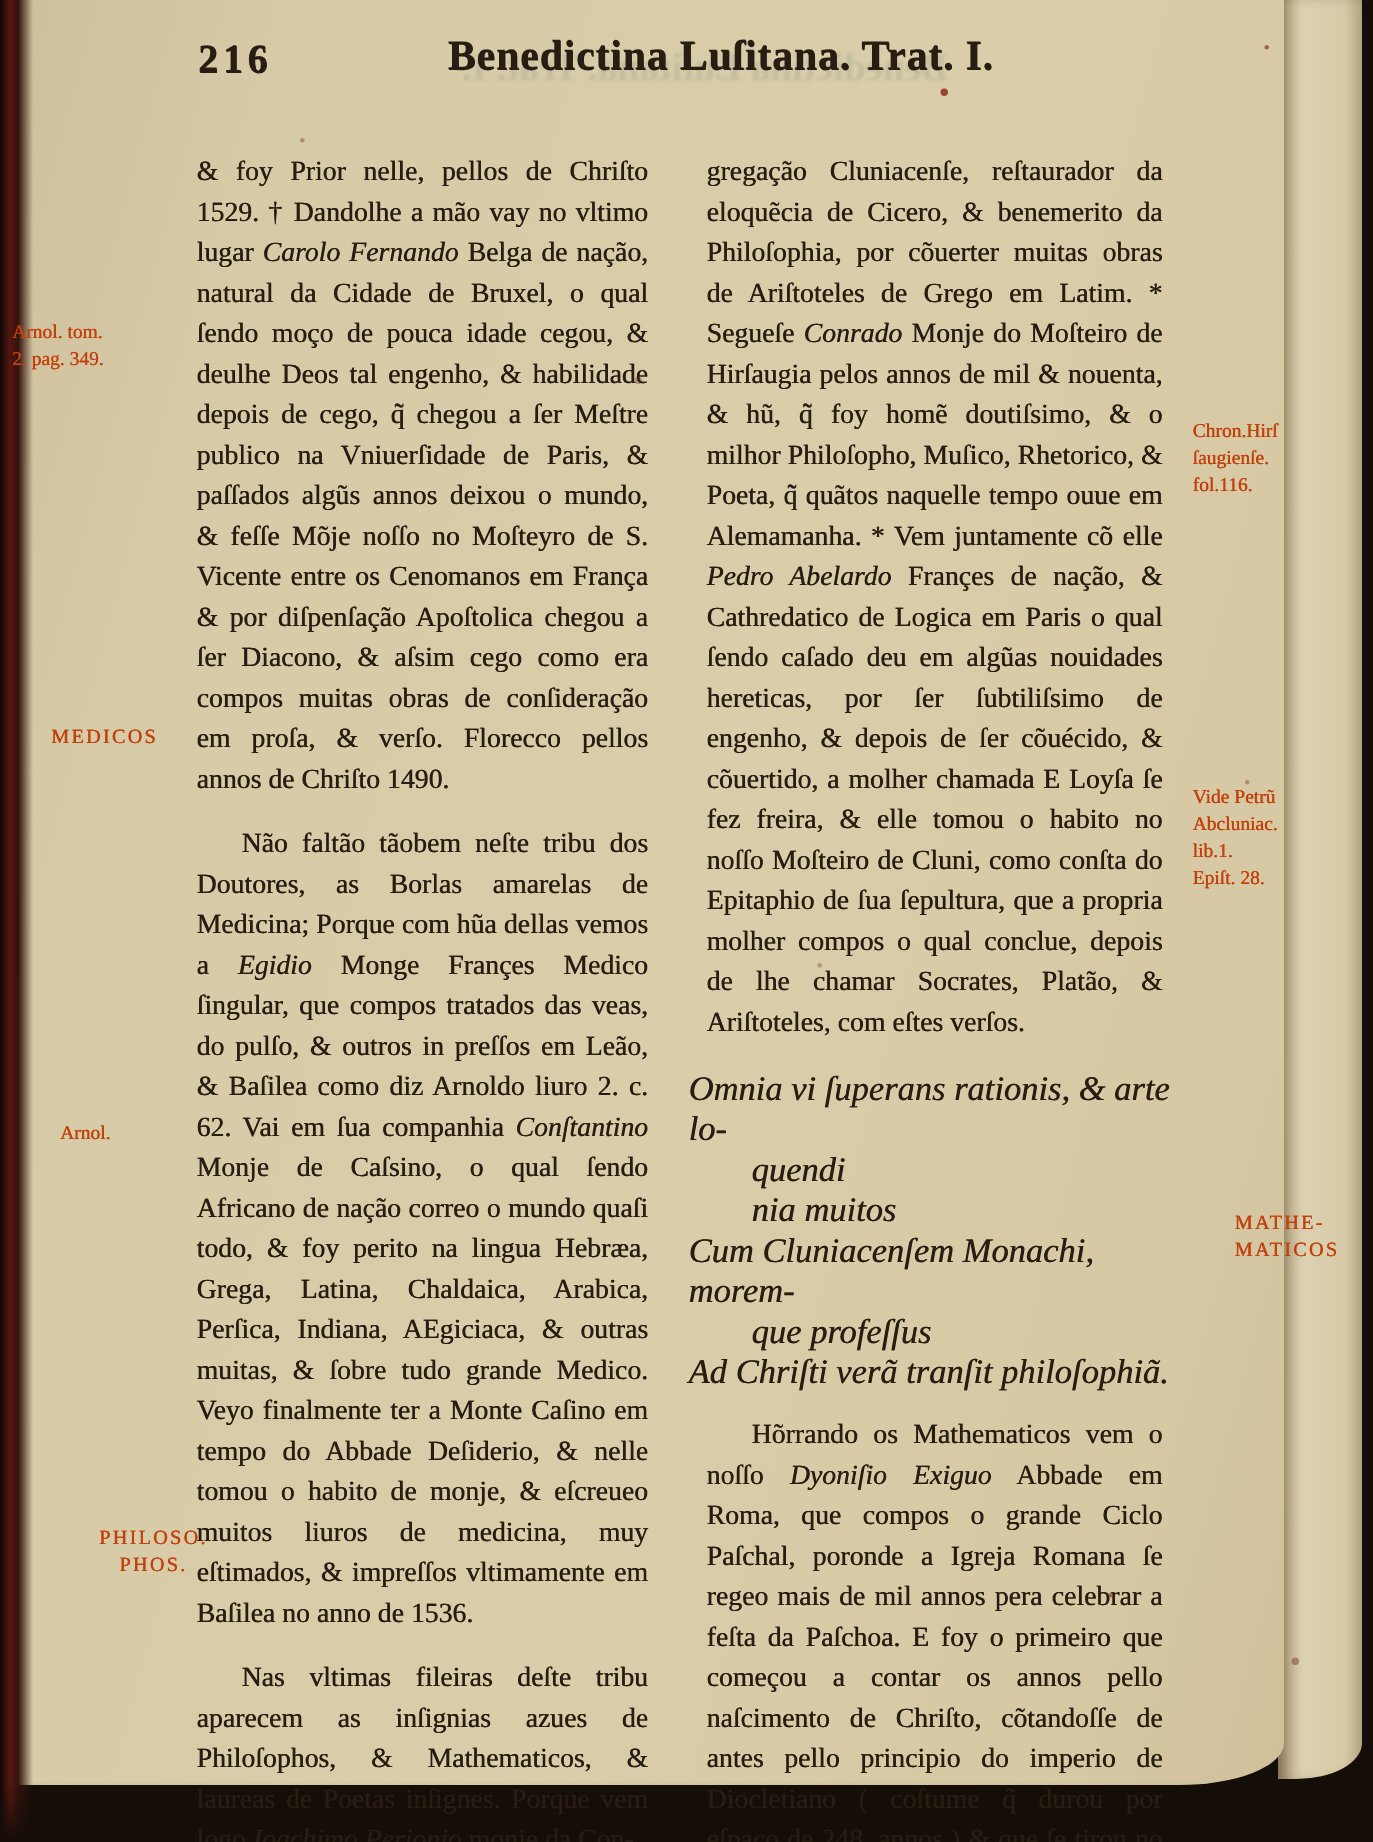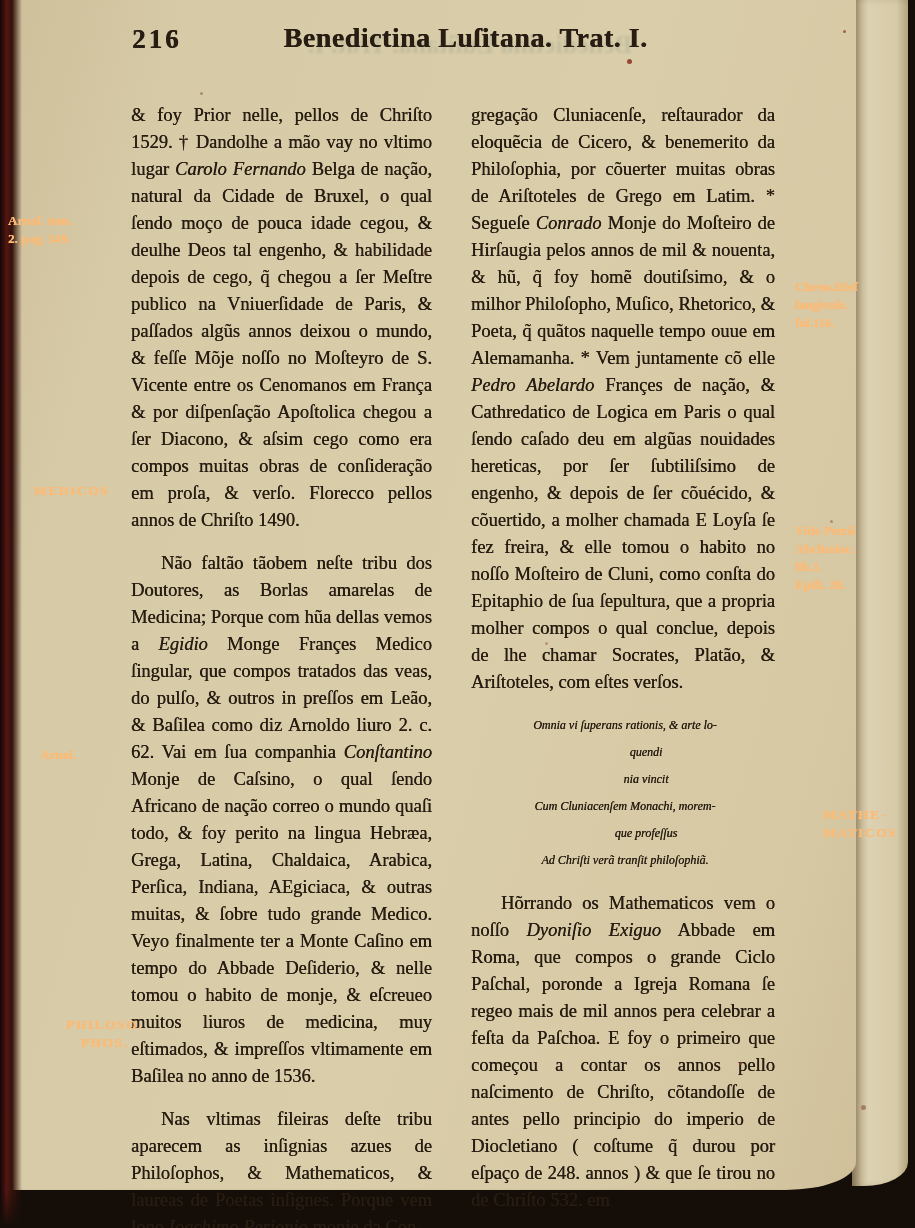--- a/index.html
+++ b/index.html
@@ -28,46 +28,46 @@
     position:absolute;left:0;bottom:0;width:100%;height:40px;
     background:linear-gradient(180deg,rgba(21,13,8,0) 0%,rgba(21,13,8,.25) 30%,#150d08 100%);
   }
   
   .content{position:absolute;inset:0;z-index:5;color:#271d12;}
   .page-num{
     position:absolute;left:92px;top:24px;font-size:27px;font-weight:bold;
     letter-spacing:3px;text-shadow:.4px .4px 0 currentColor;margin-left:40px;
   }
   .page-title{
-    position:absolute;left:213px;top:22px;width:505px;text-align:center;
+    position:absolute;left:228px;top:22px;width:505px;text-align:center;
     font-size:28px;font-weight:bold;letter-spacing:.5px;
     text-shadow:.4px .4px 0 currentColor;
   }
   .ghost-title{
     position:absolute;left:90px;top:30px;width:760px;text-align:center;
     transform:scaleX(-1);opacity:.14;color:#3d6a6a;filter:blur(1.1px);
     font-size:26px;font-weight:bold;pointer-events:none;
   }
   .col{
     position:absolute;top:86px;font-size:18.5px;line-height:27px;
     text-align:justify;text-shadow:.3px .3px 0 currentColor;
   }
   .col-left{left:115px;width:333px;}
   .col-right{left:455px;width:336px;}
   .para{margin:16px;hyphens:none;}
   .para.ind{text-indent:30px;}
   .it{font-style:italic;}
-  .vline{font-style:italic;font-size:12px;line-height:27px;text-align:center;}
+  .vline{font-style:italic;font-size:23px;line-height:27px;text-align:left;}
   .vline.v0{padding-left:4px;}
   .vline.v2{padding-left:46px;}
   .vline.v3{padding-left:60px;}
   .catchword{text-align:center;padding-right:6px;}
   .mnote{
-    position:absolute;font-size:13px;font-weight:bold;line-height:18px;
-    color:#fdba74;text-shadow:.3px .3px 0 currentColor;
+    position:absolute;font-size:13px;font-weight:normal;line-height:18px;
+    color:#c2410c;text-shadow:.3px .3px 0 currentColor;
   }
   .mnote.caps{font-size:13.5px;letter-spacing:1.5px;margin-left:28px;}
   .mn-left-0{top:212px;left:8px;width:106px;}
   .mn-left-1{top:482px;left:6px;}
   .mn-left-2{top:746px;left:40px;}
   .mn-left-3{top:1016px;left:38px;text-align:center;}
   .mn-right-0{top:278px;left:795px;width:115px;}
   .mn-right-1{top:522px;left:795px;width:115px;}
   .mn-right-2{top:806px;left:795px;width:115px;}
   .ink-specks{
@@ -98,21 +98,21 @@
 
   <div class="col col-left">
       <p class="para"><span>&amp; foy Prior nelle, pellos de Chriſto 1529. † Dandolhe a mão vay no vltimo lugar </span><span class="it">Carolo Fernando</span><span> Belga de nação, natural da Cidade de Bruxel, o qual ſendo moço de pouca idade cegou, &amp; deulhe Deos tal engenho, &amp; habilidade depois de cego, q̃ chegou a ſer Meſtre publico na Vniuerſidade de Paris, &amp; paſſados algũs annos deixou o mundo, &amp; feſſe Mõje noſſo no Moſteyro de S. Vicente entre os Cenomanos em França &amp; por diſpenſação Apoſtolica chegou a ſer Diacono, &amp; aſsim cego como era compos muitas obras de conſideração em proſa, &amp; verſo. Florecco pellos annos de Chriſto 1490.</span></p>
       <p class="para ind"><span>Não faltão tãobem neſte tribu dos Doutores, as Borlas amarelas de Medicina; Porque com hũa dellas vemos a </span><span class="it">Egidio</span><span> Monge Françes Medico ſingular, que compos tratados das veas, do pulſo, &amp; outros in preſſos em Leão, &amp; Baſilea como diz Arnoldo liuro 2. c. 62. Vai em ſua companhia </span><span class="it">Conſtantino</span><span> Monje de Caſsino, o qual ſendo Africano de nação correo o mundo quaſi todo, &amp; foy perito na lingua Hebræa, Grega, Latina, Chaldaica, Arabica, Perſica, Indiana, AEgiciaca, &amp; outras muitas, &amp; ſobre tudo grande Medico. Veyo finalmente ter a Monte Caſino em tempo do Abbade Deſiderio, &amp; nelle tomou o habito de monje, &amp; eſcreueo muitos liuros de medicina, muy eſtimados, &amp; impreſſos vltimamente em Baſilea no anno de 1536.</span></p>
       <p class="para ind"><span>Nas vltimas fileiras deſte tribu aparecem as inſignias azues de Philoſophos, &amp; Mathematicos, &amp; laureas de Poetas inſignes. Porque vem logo </span><span class="it">Ioachimo Perionio</span><span> monje da Con-</span></p>
     </div>
   <div class="col col-right">
       <p class="para"><span>gregação Cluniacenſe, reſtaurador da eloquẽcia de Cicero, &amp; benemerito da Philoſophia, por cõuerter muitas obras de Ariſtoteles de Grego em Latim. * Segueſe </span><span class="it">Conrado</span><span> Monje do Moſteiro de Hirſaugia pelos annos de mil &amp; nouenta, &amp; hũ, q̃ foy homẽ doutiſsimo, &amp; o milhor Philoſopho, Muſico, Rhetorico, &amp; Poeta, q̃ quãtos naquelle tempo ouue em Alemamanha. * Vem juntamente cõ elle </span><span class="it">Pedro Abelardo</span><span> Françes de nação, &amp; Cathredatico de Logica em Paris o qual ſendo caſado deu em algũas nouidades hereticas, por ſer ſubtiliſsimo de engenho, &amp; depois de ſer cõuécido, &amp; cõuertido, a molher chamada E Loyſa ſe fez freira, &amp; elle tomou o habito no noſſo Moſteiro de Cluni, como conſta do Epitaphio de ſua ſepultura, que a propria molher compos o qual conclue, depois de lhe chamar Socrates, Platão, &amp; Ariſtoteles, com eſtes verſos.</span></p>
       <div class="vline v0">Omnia vi ſuperans rationis, &amp; arte lo-</div>
       <div class="vline v2">quendi</div>
-      <div class="vline v2">nia vincit</div>
+      <div class="vline v2">nia muitos</div>
       <div class="vline v0">Cum Cluniacenſem Monachi, morem-</div>
       <div class="vline v2">que profeſſus</div>
       <div class="vline v0">Ad Chriſti verã tranſit philoſophiã.</div>
       <p class="para ind"><span>Hõrrando os Mathematicos vem o noſſo </span><span class="it">Dyoniſio Exiguo</span><span> Abbade em Roma, que compos o grande Ciclo Paſchal, poronde a Igreja Romana ſe regeo mais de mil annos pera celebrar a feſta da Paſchoa. E foy o primeiro que começou a contar os annos pello naſcimento de Chriſto, cõtandoſſe de antes pello principio do imperio de Diocletiano ( coſtume q̃ durou por eſpaço de 248. annos ) &amp; que ſe tirou no de Chriſto 532. em</span></p>
       <div class="catchword">que</div>
     </div>
 
   <div>
       <div class="mnote mn-left-0">
         <div>Arnol. tom.</div>

